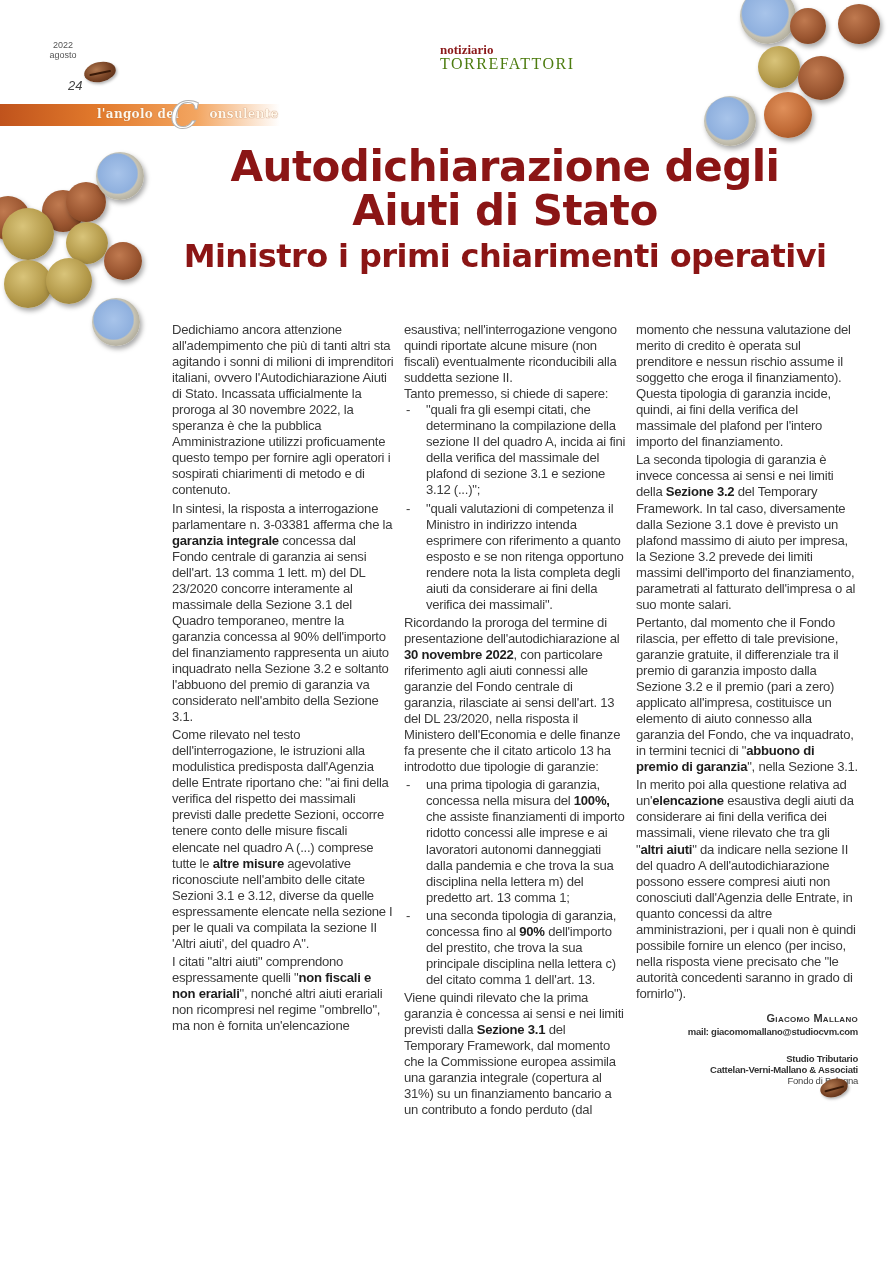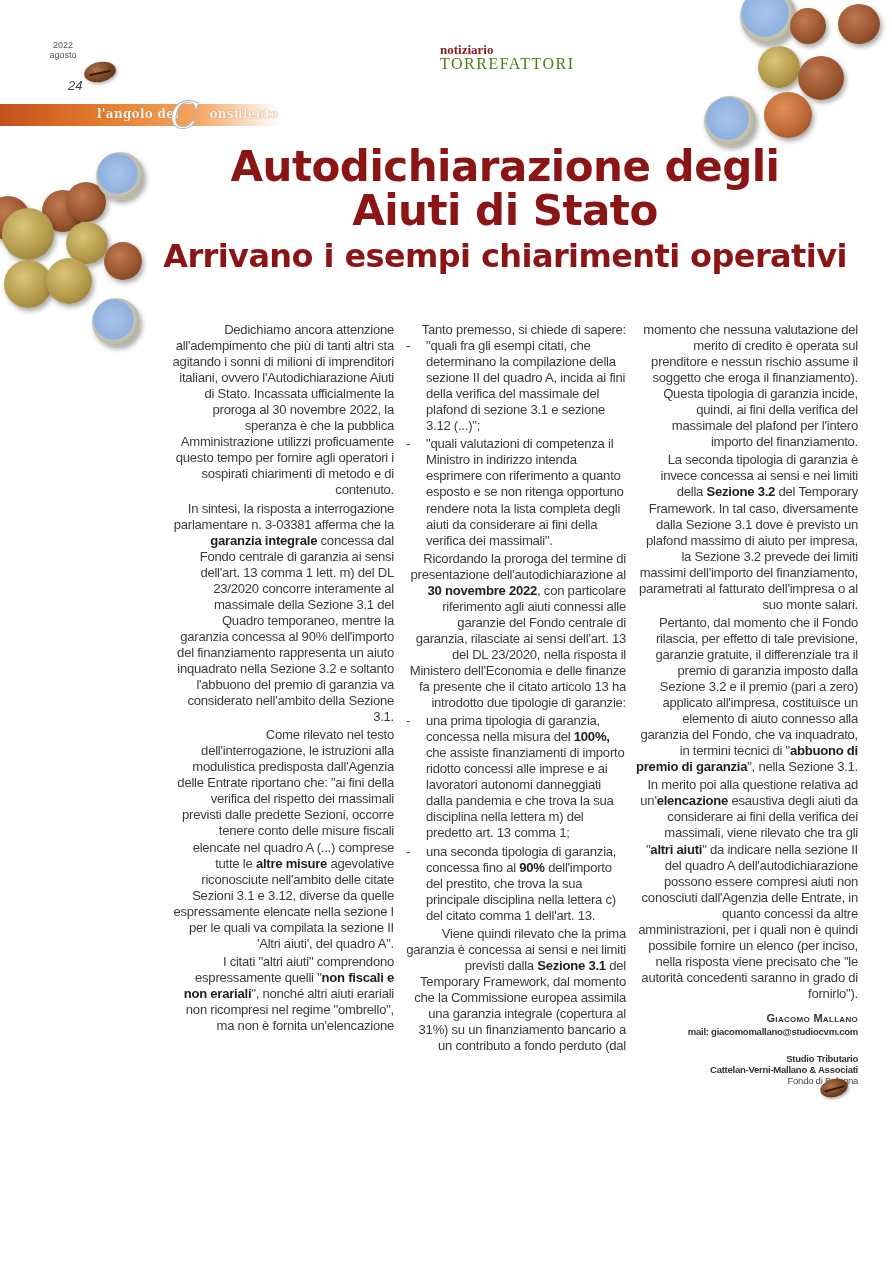--- a/index.html
+++ b/index.html
@@ -29,21 +29,21 @@
 
     .title-block { position: absolute; left: 150px; top: 145px; width: 710px; text-align: center; color: #8b1515; font-family: "DejaVu Sans", sans-serif; font-weight: bold; }
     .title-line { font-size: 42px; line-height: 44px; letter-spacing: -0.5px; }
     .subtitle { font-size: 32px; line-height: 38px; letter-spacing: -0.6px; margin-top: 4px; }
 
     .columns { position: absolute; left: 172px; top: 322px; width: 684px; }
     .col { position: absolute; top: 0; width: 222px; font-size: 13.1px; line-height: 16.05px; color: #3b3b3b; letter-spacing: -0.25px; }
     .col-1 { left: 0; }
     .col-2 { left: 232px; }
     .col-3 { left: 464px; }
-    .col p { margin-bottom: 2px; text-align: right; }
+    .col p { margin-bottom: 2px; }
     .col b { color: #1e1e1e; }
     .col ul { list-style: none; margin-bottom: 2px; }
     .col li { position: relative; padding-left: 22px; margin-bottom: 2px; }
     .col li::before { content: "-"; position: absolute; left: 2px; top: 0; }
 
     .disclaimer { margin-top: 18px; font-size: 9.6px; line-height: 11px; text-align: justify; color: #444; letter-spacing: -0.2px; }
     .signature { margin-top: 8px; text-align: right; }
     .author-name { font-size: 11px; font-weight: bold; color: #333; font-variant: small-caps; letter-spacing: 0.3px; }
     .author-mail { font-size: 9.5px; font-weight: bold; color: #333; line-height: 11px; }
     .firm { margin-top: 16px; font-size: 9.5px; font-weight: bold; color: #333; line-height: 11px; }
@@ -88,32 +88,33 @@
   <div class="coin copper" style="left:838px;top:4px;width:42px;height:40px;"></div>
   <div class="coin gold" style="left:758px;top:46px;width:42px;height:42px;"></div>
   <div class="coin copper" style="left:798px;top:56px;width:46px;height:44px;"></div>
   <div class="coin euro" style="left:704px;top:96px;width:52px;height:50px;"></div>
   <div class="coin copper" style="left:764px;top:92px;width:48px;height:46px;background:radial-gradient(circle at 40% 35%,#e0905a 0%,#c06a36 55%,#8a4418 100%);"></div>
 </div>
 
 <div class="title-block">
   <div class="title-line">Autodichiarazione degli</div>
   <div class="title-line">Aiuti di Stato</div>
-  <div class="subtitle">Arrivano i esempi chiarimenti operativi</div>
+  <div class="subtitle">Ministro i primi chiarimenti operativi</div>
 </div>
 
 <div class="columns">
   <div class="col col-1">
     <p>Dedichiamo ancora attenzione all'adempimento che più di tanti altri sta agitando i sonni di milioni di imprenditori italiani, ovvero l'Autodichiarazione Aiuti di Stato. Incassata ufficialmente la proroga al 30 novembre 2022, la speranza è che la pubblica Amministrazione utilizzi proficuamente questo tempo per fornire agli operatori i sospirati chiarimenti di metodo e di contenuto.</p>
     <p><span>In sintesi, la risposta a interrogazione parlamentare n. 3-03381 afferma che la </span><b>garanzia integrale</b><span> concessa dal Fondo centrale di garanzia ai sensi dell'art. 13 comma 1 lett. m) del DL 23/2020 concorre interamente al massimale della Sezione 3.1 del Quadro temporaneo, mentre la garanzia concessa al 90% dell'importo del finanziamento rappresenta un aiuto inquadrato nella Sezione 3.2 e soltanto l'abbuono del premio di garanzia va considerato nell'ambito della Sezione 3.1.</span></p>
     <p><span>Come rilevato nel testo dell'interrogazione, le istruzioni alla modulistica predisposta dall'Agenzia delle Entrate riportano che: "ai fini della verifica del rispetto dei massimali previsti dalle predette Sezioni, occorre tenere conto delle misure fiscali elencate nel quadro A (...) comprese tutte le </span><b>altre misure</b><span> agevolative riconosciute nell'ambito delle citate Sezioni 3.1 e 3.12, diverse da quelle espressamente elencate nella sezione I per le quali va compilata la sezione II 'Altri aiuti', del quadro A".</span></p>
     <p><span>I citati "altri aiuti" comprendono espressamente quelli "</span><b>non fiscali e non erariali</b><span>", nonché altri aiuti erariali non ricompresi nel regime "ombrello", ma non è fornita un'elencazione</span></p>
   </div>
 
   <div class="col col-2">
+    <p style="margin-bottom:0">esaustiva; nell'interrogazione vengono quindi riportate alcune misure (non fiscali) eventualmente riconducibili alla suddetta sezione II.</p>
     <p style="margin-bottom:0">Tanto premesso, si chiede di sapere:</p>
     <ul>
       <li>"quali fra gli esempi citati, che determinano la compilazione della sezione II del quadro A, incida ai fini della verifica del massimale del plafond di sezione 3.1 e sezione 3.12 (...)";</li>
       <li>"quali valutazioni di competenza il Ministro in indirizzo intenda esprimere con riferimento a quanto esposto e se non ritenga opportuno rendere nota la lista completa degli aiuti da considerare ai fini della verifica dei massimali".</li>
     </ul>
     <p><span>Ricordando la proroga del termine di presentazione dell'autodichiarazione al </span><b>30 novembre 2022</b><span>, con particolare riferimento agli aiuti connessi alle garanzie del Fondo centrale di garanzia, rilasciate ai sensi dell'art. 13 del DL 23/2020, nella risposta il Ministero dell'Economia e delle finanze fa presente che il citato articolo 13 ha introdotto due tipologie di garanzie:</span></p>
     <ul>
       <li><span>una prima tipologia di garanzia, concessa nella misura del </span><b>100%,</b><span> che assiste finanziamenti di importo ridotto concessi alle imprese e ai lavoratori autonomi danneggiati dalla pandemia e che trova la sua disciplina nella lettera m) del predetto art. 13 comma 1;</span></li>
       <li><span>una seconda tipologia di garanzia, concessa fino al </span><b>90%</b><span> dell'importo del prestito, che trova la sua principale disciplina nella lettera c) del citato comma 1 dell'art. 13.</span></li>
     </ul>

